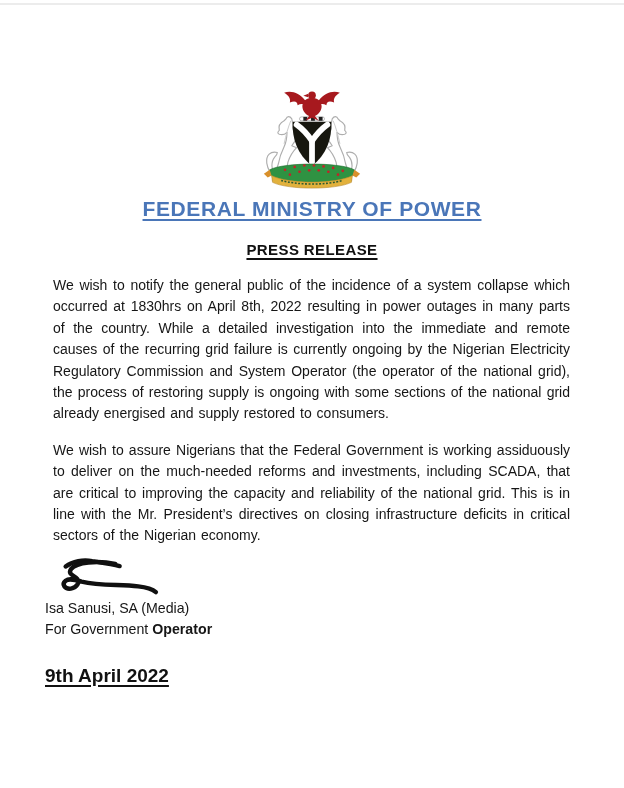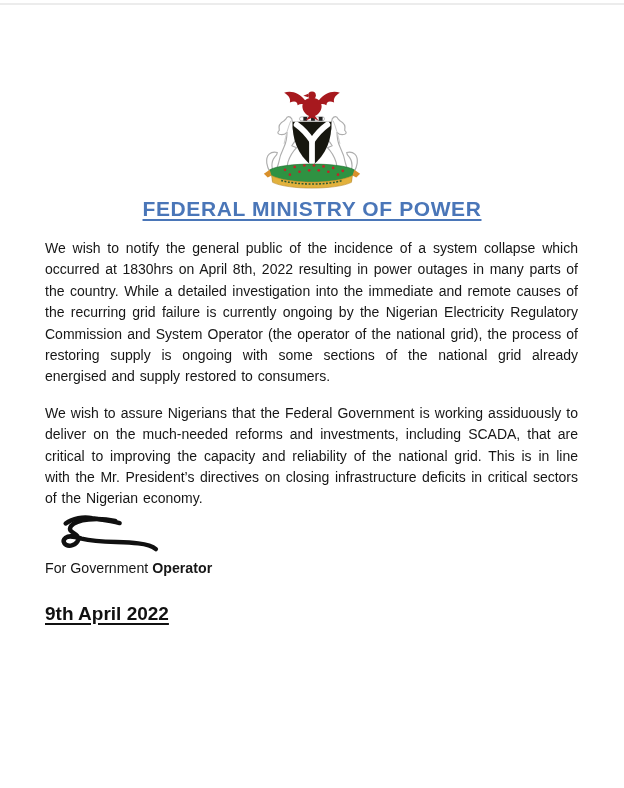--- a/index.html
+++ b/index.html
@@ -31,21 +31,21 @@
     font-size:15px;
     font-weight:bold;
     letter-spacing:0.4px;
     color:#111;
     text-decoration:underline;
     text-decoration-thickness:2px;
     text-underline-offset:3px;
   }
   .content { margin:17px 46px 0 45px; }
   .content p {
-    margin:0;
+    margin:8px;
     font-size:14px;
     line-height:21.4px;
     text-align:justify;
     word-spacing:1px;
     color:#161616;
   }
   .content p + p { margin-top:15px; }
   .signature-svg { display:block; width:116px; height:46px; margin:2px 0 0 6px; }
   .sig-name { font-size:14.2px; line-height:21.4px; margin-top:-3px; color:#161616; }
   .sig-role { font-size:14.2px; line-height:21.4px; color:#161616; }
@@ -121,32 +121,34 @@
       <path d="M26,84 L20,88 L24,92 L28,90 Z" fill="#d9902b"></path>
       <path d="M114,84 L120,88 L116,92 L112,90 Z" fill="#d9902b"></path>
 
       <path d="M28,90 C45,99 95,99 112,90 L111,97 C95,105 45,105 29,97 Z" fill="#e2b13c" stroke="#b8892a" stroke-width="0.6"></path>
       <path d="M38,95 C55,100 85,100 102,95" fill="none" stroke="#2c5a30" stroke-width="1.6" stroke-dasharray="2,1.6"></path>
     </svg>
   </div>
 
   <h1 class="ministry">FEDERAL MINISTRY OF POWER</h1>
 
+  <h2 class="doclabel">PRESS RELEASE</h2>
 
   <div class="content">
     <p>We wish to notify the general public of the incidence of a system collapse which occurred at 1830hrs on April 8th, 2022 resulting in power outages in many parts of the country. While a detailed investigation into the immediate and remote causes of the recurring grid failure is currently ongoing by the Nigerian Electricity Regulatory Commission and System Operator (the operator of the national grid), the process of restoring supply is ongoing with some sections of the national grid already energised and supply restored to consumers.</p>
     <p>We wish to assure Nigerians that the Federal Government is working assiduously to deliver on the much-needed reforms and investments, including SCADA, that are critical to improving the capacity and reliability of the national grid. This is in line with the Mr. President’s directives on closing infrastructure deficits in critical sectors of the Nigerian economy.</p>
 
     <svg class="signature-svg" viewBox="0 0 130 52" aria-hidden="true">
       <g fill="none" stroke="#101010" stroke-linecap="round">
         <path d="M16,13 C24,7 36,5 46,7 C56,8.5 68,10 77,12.5" stroke-width="5"></path>
         <path d="M72,10 C52,6 28,8 22,16 C18,22 26,23 29,27 C32,31 29,37 22,38 C15,39 11,33 16,29 C20,26 27,28 34,30 C55,35 78,33 98,35.5 C107,36.5 114,38.5 118,42" stroke-width="5"></path>
       </g>
     </svg>
 
+    <div class="sig-name">Isa Sanusi, SA (Media)</div>
     <div class="sig-role">
       <span>For Government</span>
       <span class="b">Operator</span>
     </div>
 
     <div class="date">9th April 2022</div>
   </div>
 
 </div>
 

